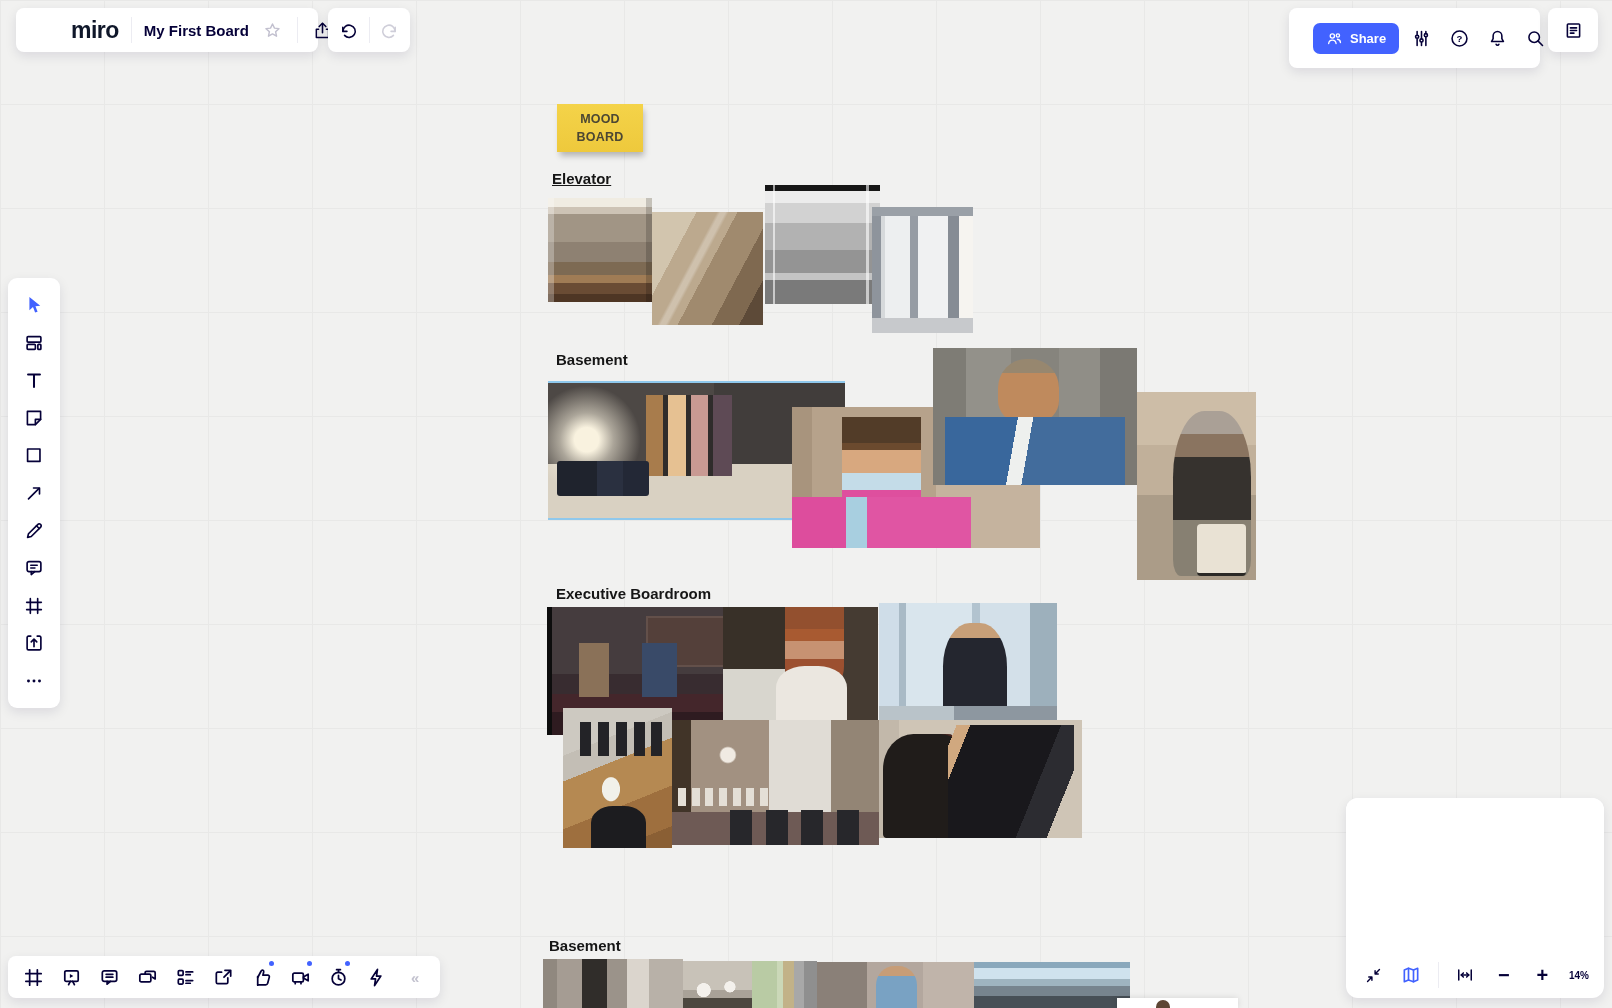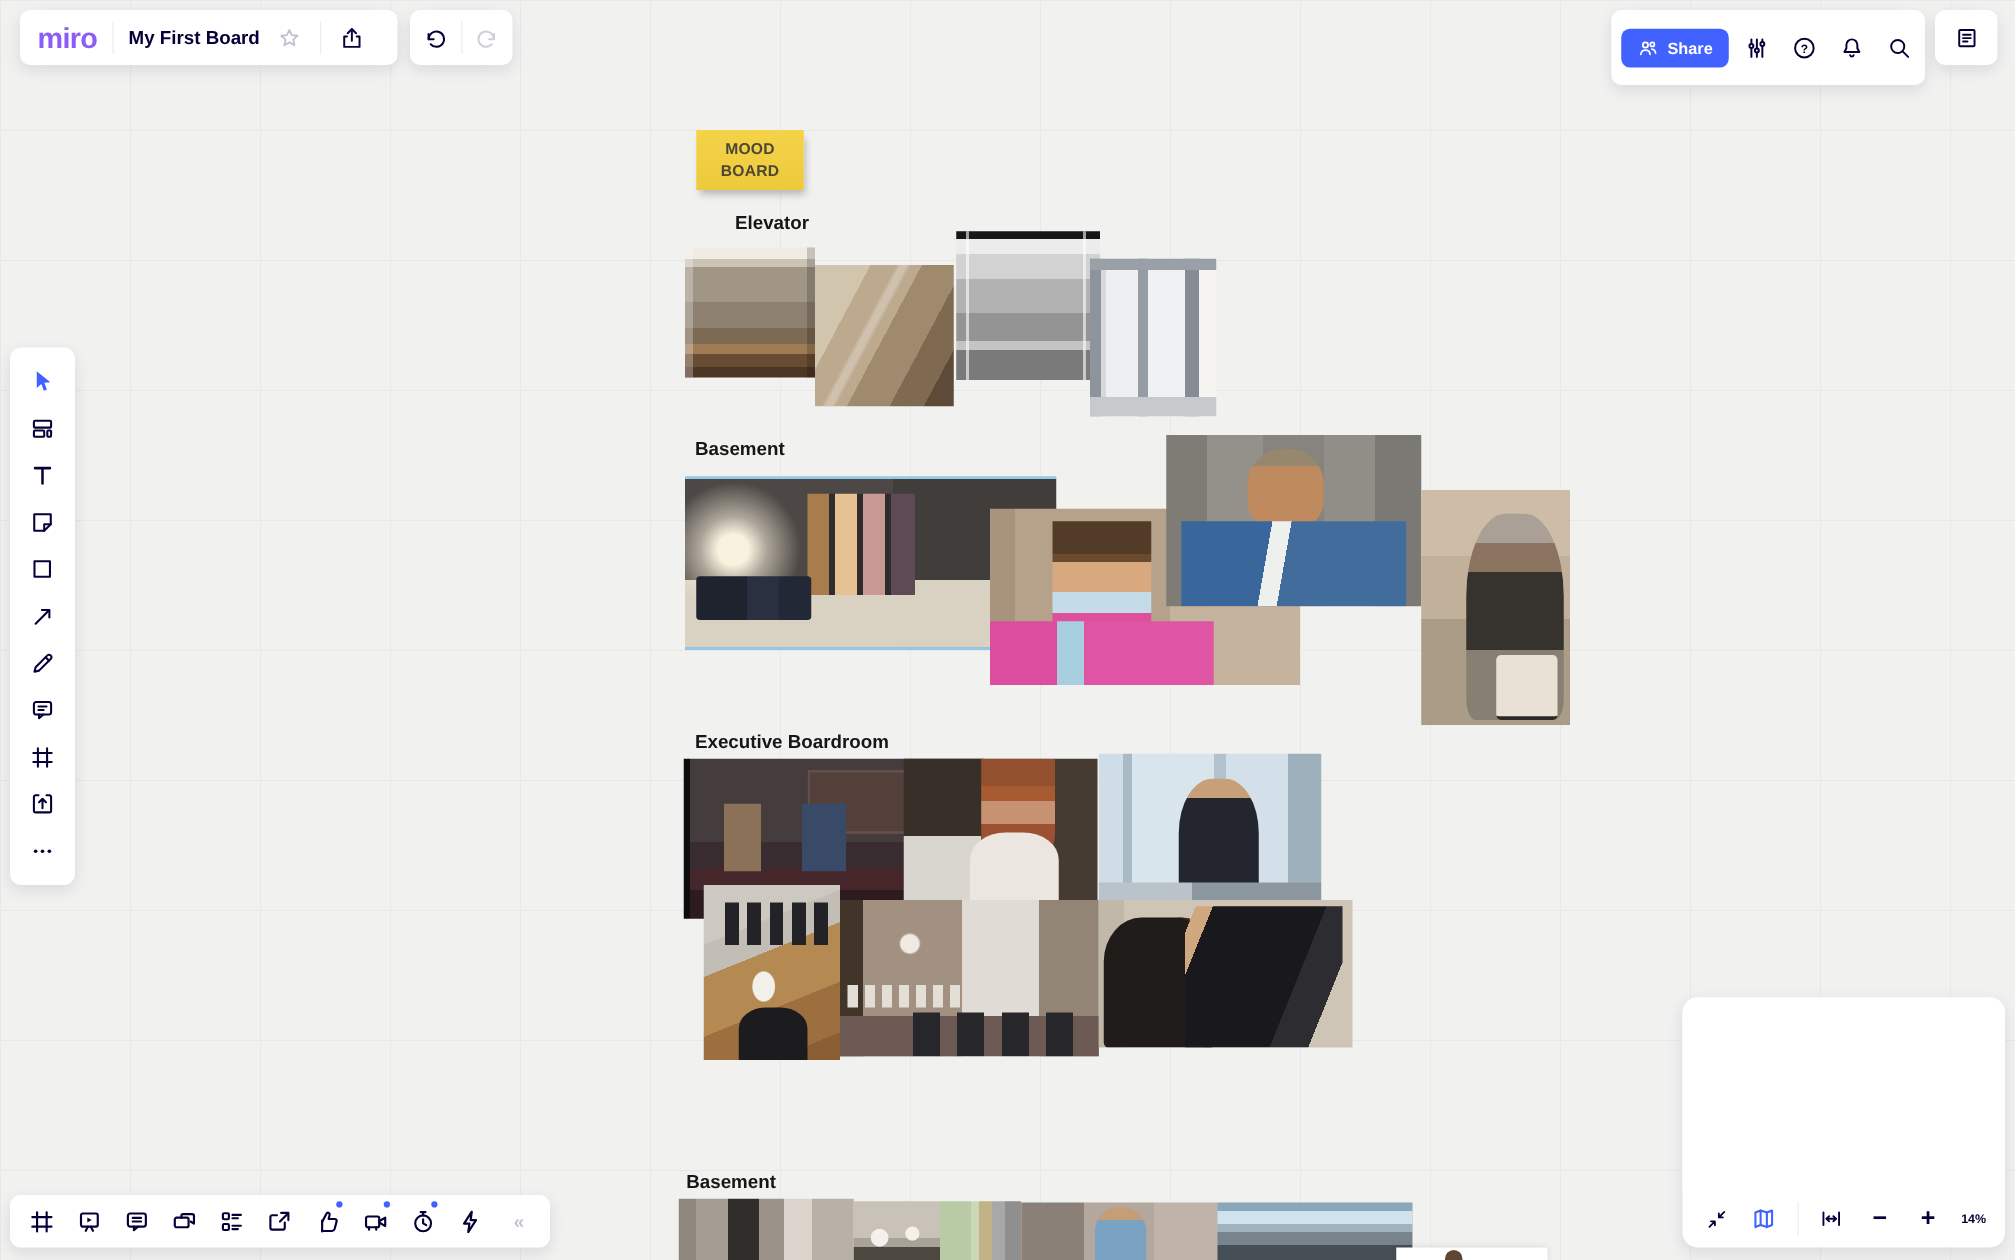--- a/index.html
+++ b/index.html
@@ -18,25 +18,25 @@
     box-shadow:0 4px 12px rgba(16,12,62,.10);
     display:flex;align-items:center;
   }
   .vdiv{width:1px;height:26px;background:#ececf2;flex:0 0 auto;}
   .icon-btn{display:flex;align-items:center;justify-content:center;width:32px;height:32px;border-radius:6px;flex:0 0 auto;position:relative;}
   svg{display:block;}
   .stroke{fill:none;stroke:currentColor;stroke-width:1.8;stroke-linecap:round;stroke-linejoin:round;}
 
   
   #title-bar{left:16px;top:8px;width:302px;height:44px;padding:0 14px;gap:12px;box-sizing:border-box;}
-  #logo{font-size:23px;font-weight:700;letter-spacing:-.5px;color:#8b5cf6;}
+  #logo{font-size:23px;font-weight:700;letter-spacing:-.5px;color:#0f172a;margin-left:41px;}
   #board-title{font-size:15px;font-weight:600;color:#050038;white-space:nowrap;}
   #undo-redo-bar{left:328px;top:8px;width:82px;height:44px;justify-content:space-evenly;}
   .disabled{color:#cfced9;}
-  #header-right{left:1289px;top:8px;width:251px;height:60px;padding:0 8px;gap:6px;box-sizing:border-box;}
+  #header-right{left:1289px;top:8px;width:251px;height:60px;padding:0 24px;gap:6px;box-sizing:border-box;}
   #share-button{display:flex;align-items:center;gap:7px;background:#4262ff;color:#fff;
     border:none;border-radius:7px;height:31px;padding:0 13px;font-family:inherit;
     font-size:13px;font-weight:700;cursor:pointer;}
   #notes-bar{left:1548px;top:8px;width:50px;height:44px;justify-content:center;}
 
   
   #left-toolbar{left:8px;top:278px;width:52px;height:430px;flex-direction:column;
     justify-content:space-between;padding:10px 0;box-sizing:border-box;border-radius:9px;}
   #left-toolbar .icon-btn{width:36px;height:34px;}
 
@@ -171,21 +171,21 @@
   .img-basement-white-clip::before{content:"";left:32%;top:20%;width:14px;height:14px;border-radius:50%;background:#5d4634;}
 </style>
 </head>
 <body>
 
 <div id="board">
   <div id="sticky-note">
     <span>MOOD BOARD</span>
   </div>
 
-<div class="section-label" style="left: 588px; top: 170px;">Elevator</div>
+<div class="section-label" style="left: 552px; top: 170px; text-decoration: underline;">Elevator</div>
     <div class="section-label" style="left: 556px; top: 351px;">Basement</div>
     <div class="section-label" style="left: 556px; top: 585px;">Executive Boardroom</div>
     <div class="section-label" style="left: 549px; top: 937px;">Basement</div>
     <div class="board-img img-elevator-interior-bronze" style="left: 548px; top: 198px; width: 104px; height: 104px;"></div>
     <div class="board-img img-elevator-panel-closeup" style="left: 652px; top: 212px; width: 111px; height: 113px;"></div>
     <div class="board-img img-elevator-cabin-steel" style="left: 765px; top: 185px; width: 115px; height: 119px;"></div>
     <div class="board-img img-elevator-glass-render" style="left: 872px; top: 207px; width: 101px; height: 126px;"></div>
     <div class="board-img img-penthouse-living-room selected" style="left: 548px; top: 381px; width: 297px; height: 135px;"></div>
     <div class="board-img img-man-pink-blazer" style="left: 792px; top: 407px; width: 248px; height: 141px;"></div>
     <div class="board-img img-man-blue-suit-phone" style="left: 933px; top: 348px; width: 204px; height: 137px;"></div>

